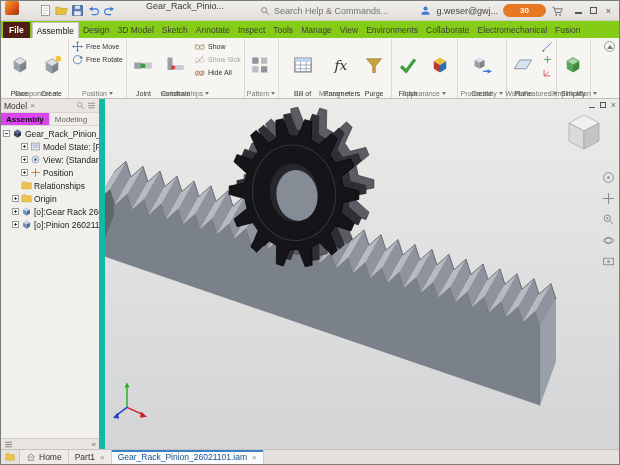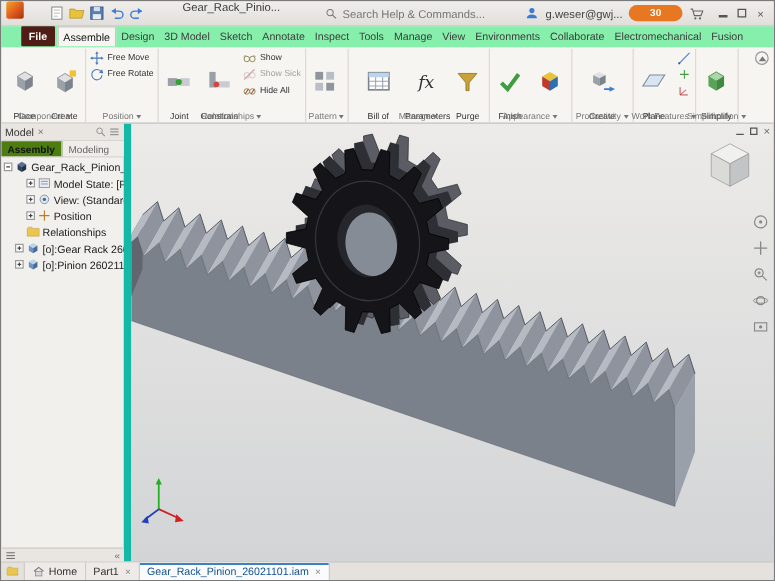--- a/index.html
+++ b/index.html
@@ -14,21 +14,21 @@
 .doc-title{margin-left:10px;color:#3a3a3a;white-space:nowrap}
 .search-wrap{display:flex;align-items:center;margin-left:16px;gap:4px}
 .search-input{border:none;background:transparent;font-size:9px;color:#777;width:118px;outline:none;font-family:inherit}
 .tb-right{margin-left:auto;display:flex;align-items:center;gap:5px}
 .badge{min-width:13px;height:13px;border-radius:7px;background:#e87722;color:#fff;font-size:8px;line-height:13px;text-align:center;padding:0 17px;font-weight:bold}
 .winctl{display:flex;gap:2px;margin-left:4px;align-items:center}
 .winbtn{width:13px;height:13px;display:flex;align-items:center;justify-content:center;color:#555;font-size:9px}
 .sh-min{width:7px;height:7px;border-bottom:2px solid #555}
 .sh-max{width:7px;height:7px;border:1px solid #555}
 
-.tabrow{height:17px;background:#86efac;display:flex;align-items:flex-start;padding:0 16px;flex:0 0 auto;white-space:nowrap}
+.tabrow{height:17px;background:#84cc16;display:flex;align-items:center;padding:0 2px;flex:0 0 auto;white-space:nowrap}
 .rtab{font-size:8.5px;color:#3c3c3c;padding:0 4px;line-height:16px;height:16px}
 .rtab.file{background:#4f1d15;color:#fff;font-weight:bold;border-radius:1px;margin-right:2px;padding:0 6px}
 .rtab.active{background:#f7f5f2;border:1px solid #c9c6c2;border-bottom:none;color:#111}
 
 .ribbon{height:61px;background:#f7f5f2;border-bottom:1px solid #c2bfbb;display:flex;padding:1px 2px 0;flex:0 0 auto;overflow:hidden;position:relative}
 .rgroup{position:relative;display:flex;flex-direction:column;border-right:1px solid #ddd9d5;padding:1px 1px 11px}
 .rgroup-inner{display:flex;align-items:flex-start;gap:1px;flex:1}
 .rgroup-label{position:absolute;left:0;right:0;bottom:1px;display:flex;justify-content:center;align-items:center;gap:2px;font-size:7px;color:#777;white-space:nowrap}
 .btn-large{display:flex;flex-direction:column;align-items:center;width:31px;font-size:7px;line-height:1.1;color:#333;text-align:center}
 .btn-large.wide{width:46px}
@@ -42,21 +42,21 @@
 .ribbon-collapse i{width:0;height:0;border:3px solid transparent;border-bottom:4px solid #777;margin-top:-3px}
 
 .main{flex:1;display:flex;min-height:0}
 .browser{width:104px;background:#f2f0ed;border-right:6px solid #14b8a6;display:flex;flex-direction:column;position:relative;flex:0 0 auto}
 .bheader{height:14px;display:flex;align-items:center;gap:3px;padding:0 3px;border-bottom:1px solid #d8d5d1;font-size:8.5px;color:#333;background:#e9e6e2}
 .bh-x{color:#777;font-size:8px}
 .bh-icons{margin-left:auto;display:flex;gap:2px;align-items:center}
 .bh-icons .icw{width:9px;height:9px;opacity:.8}
 .bsubtabs{height:13px;display:flex;align-items:stretch;font-size:8px;border-bottom:1px solid #d8d5d1;background:#efece9}
 .bsubtab{padding:0 5px;color:#666;line-height:13px}
-.bsubtab.active{color:#111;background:#4d7c0f;border-right:1px solid #d8d5d1;font-weight:bold}
+.bsubtab.active{color:#111;background:#d946ef;border-right:1px solid #d8d5d1;font-weight:bold}
 .btree{flex:1;overflow:hidden;padding-top:1px}
 .trow{display:flex;align-items:center;gap:2px;height:13px;font-size:8.5px;color:#222;white-space:nowrap;overflow:hidden}
 .exp{flex:0 0 7px;width:7px;height:7px;border:1px solid #9a9a9a;background:#fff;position:relative}
 .exp::before{content:"";position:absolute;left:1px;right:1px;top:50%;margin-top:-.5px;height:1px;background:#444}
 .exp.plus::after{content:"";position:absolute;top:1px;bottom:1px;left:50%;margin-left:-.5px;width:1px;background:#444}
 .expspace{flex:0 0 7px;width:7px}
 .tico{flex:0 0 11px;width:11px;height:11px}
 .bfooter{position:absolute;left:0;right:0;bottom:0;height:11px;border-top:1px solid #d0cdc9;background:#e9e6e2;display:flex;align-items:center;justify-content:space-between;padding:0 3px;font-size:8px;color:#666}
 .bfooter .icw{width:9px;height:9px}
 .viewport{flex:1;position:relative;overflow:hidden;min-width:0}
@@ -524,20 +524,29 @@
             <span>Position</span>
           </div>
           <div class="trow" style="padding-left: 11px;">
             <span class="expspace"></span>
             <span class="tico icw">
               <svg viewBox="0 0 16 16">
                 <path d="M1 4.5l1.5-2h4l1 1.5H15v9H1z" fill="#ecc54e" stroke="#b6922f" stroke-width=".5"></path>
               </svg>
             </span>
             <span>Relationships</span>
+          </div>
+          <div class="trow" style="padding-left: 11px;">
+            <span class="exp plus"></span>
+            <span class="tico icw">
+              <svg viewBox="0 0 16 16">
+                <path d="M1 4.5l1.5-2h4l1 1.5H15v9H1z" fill="#ecc54e" stroke="#b6922f" stroke-width=".5"></path>
+              </svg>
+            </span>
+            <span>Origin</span>
           </div>
           <div class="trow" style="padding-left: 11px;">
             <span class="exp plus"></span>
             <span class="tico icw">
               <svg viewBox="0 0 16 16">
                 <polygon points="3,5 8,2 13,5 8,8" fill="#bcd3ea"></polygon>
                 <polygon points="3,5 8,8 8,14 3,11" fill="#6f92c0"></polygon>
                 <polygon points="8,8 13,5 13,11 8,14" fill="#4a6a96"></polygon>
               </svg>
             </span>

